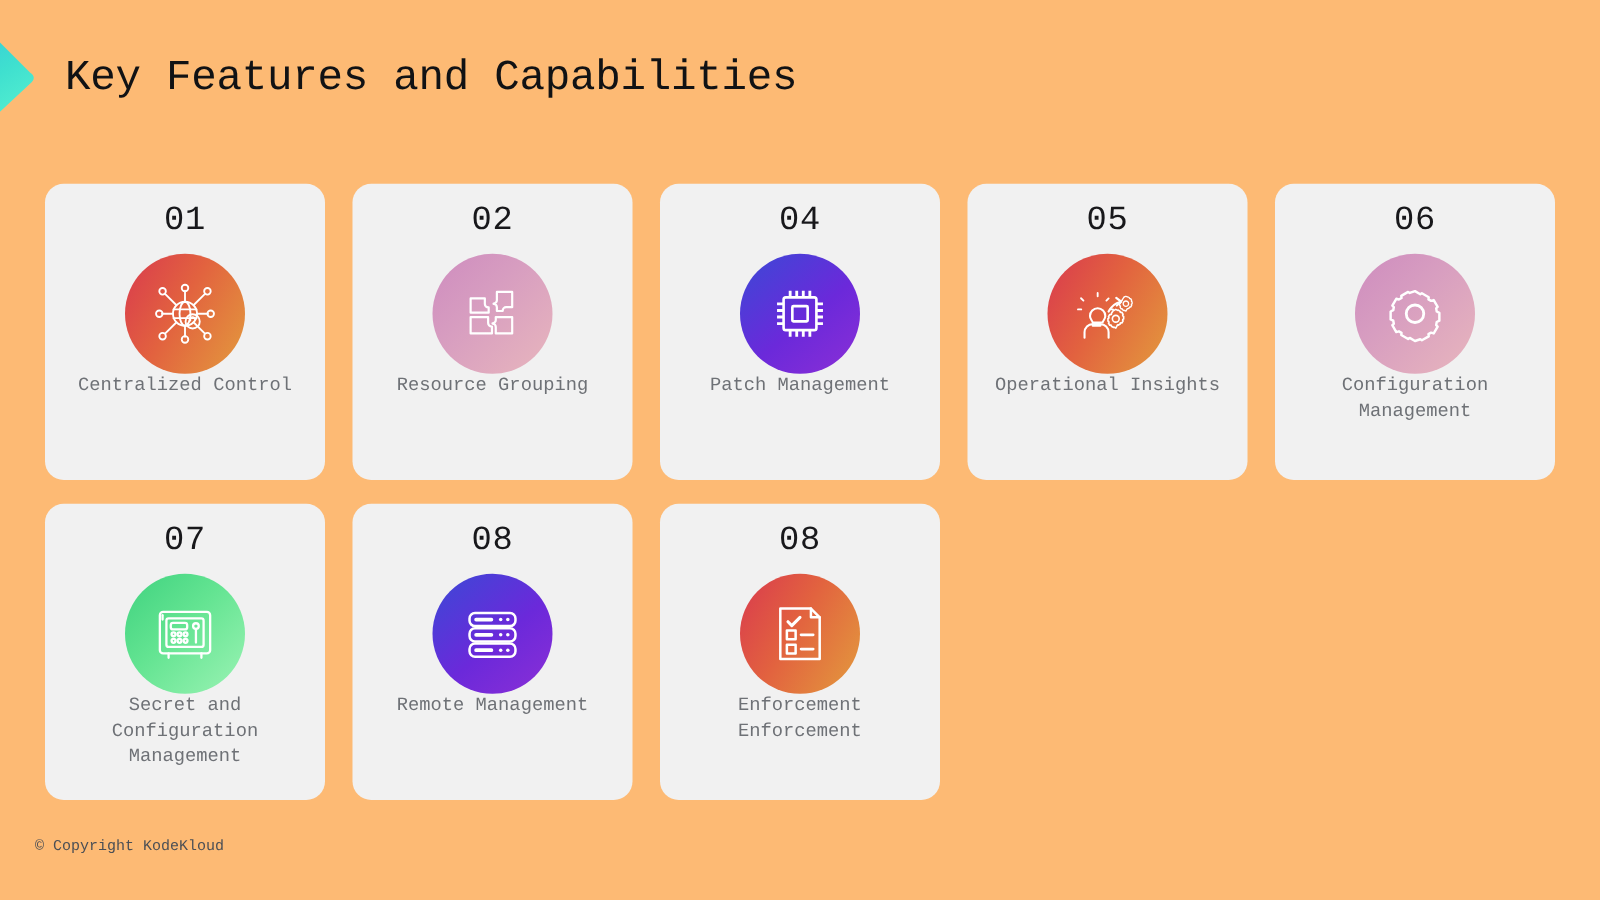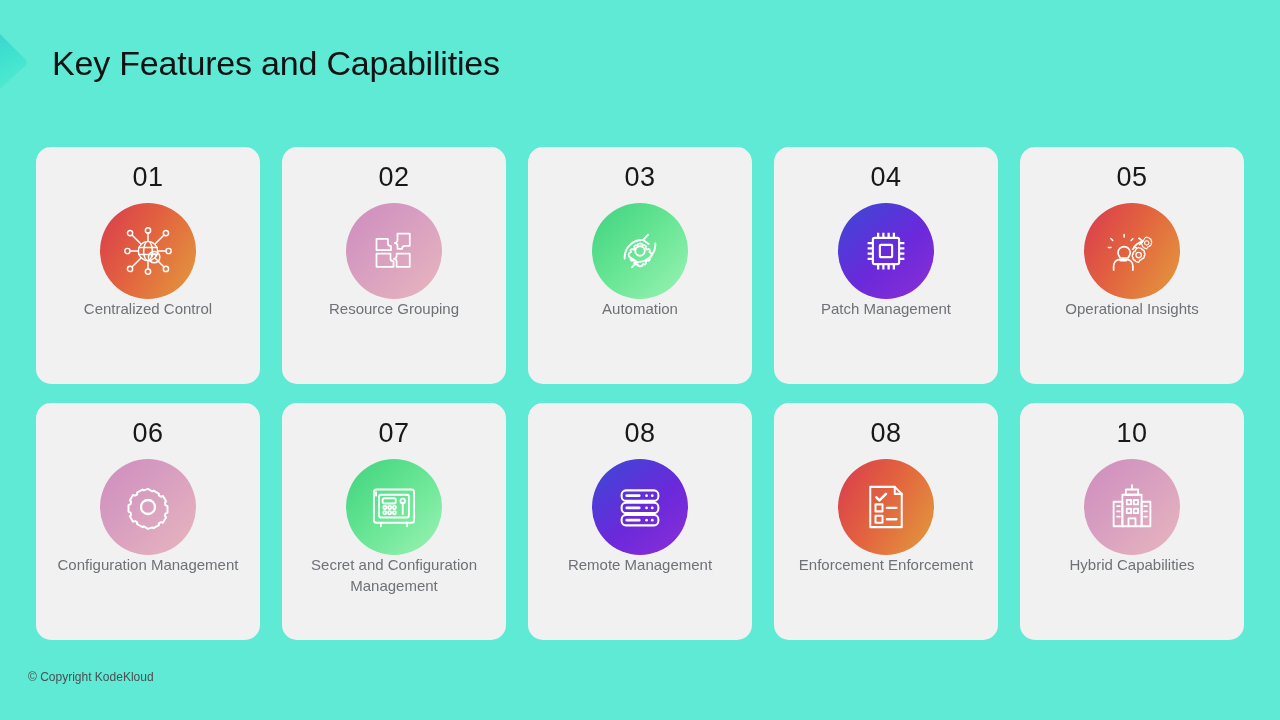--- a/index.html
+++ b/index.html
@@ -2,21 +2,21 @@
 <html><head>
 <meta charset="utf-8">
 <style>
   * { box-sizing: border-box; margin: 0; padding: 0; }
   html, body {
     width: 1280px; height: 720px;
     background: #ffffff;
     font-family: "Liberation Sans", sans-serif;
     overflow: hidden;
   }
-  .slide { position: relative; width: 1280px; height: 720px; background: #5eead4; }
+  .slide { position: relative; width: 1280px; height: 720px; background: #fdba74; font-family: Liberation Mono, monospace; }
 
   
   .brand-chevron {
     position: absolute; left: -22px; top: 12px;
     width: 70px; height: 98px;
   }
   .slide-title {
     position: absolute; left: 52px; top: 44px;
     font-size: 34px; font-weight: 400; color: #111214;
     letter-spacing: -0.2px; white-space: nowrap;
@@ -117,34 +117,20 @@
         <svg viewBox="0 0 64 64" fill="none" stroke="#fff" stroke-width="2" stroke-linejoin="round">
           <path d="M12 18h13v5a3.2 3.2 0 003.2 3.2h.3V31H12z"></path>
           <path d="M36 12h14v14h-5.5a3.2 3.2 0 00-3.2 3.2v.3H36V26a3 3 0 00-3-3v-.4a3 3 0 003-3z"></path>
           <path d="M12 35h16v5.5a3.2 3.2 0 003.2 3.2h.3V50H12z"></path>
           <path d="M35 35h15v15H35v-6a3 3 0 00-3-3v-.3a3 3 0 003-3z"></path>
         </svg>
       </div>
       <div class="card-label">Resource Grouping</div>
     </div>
 
-    <div class="card">
-      <div class="card-number">03</div>
-      <div class="icon-circle g-green">
-        <svg viewBox="0 0 64 64" fill="none" stroke="#fff" stroke-width="2.2" stroke-linecap="round" stroke-linejoin="round">
-          <path d="M35.5 19.5a20 20 0 00-21 21"></path>
-          <path d="M41 13.5l-5.5 6 6.5 4.5" stroke-width="2.2"></path>
-          <path d="M28.5 44.5a20 20 0 0021-21"></path>
-          <path d="M23 50.5l5.5-6-6.5-4.5"></path>
-          <path d="M32 22.5l2.4.6.9 2.2 2.3-.6 1.9 1.6-.9 2.2 1.7 1.7 2.2-.9 1.6 1.9-.6 2.3 2.2.9.6 2.4-.6 2.4-2.2.9.6 2.3-1.6 1.9-2.2-.9-1.7 1.7.9 2.2-1.9 1.6-2.3-.6-.9 2.2-2.4.6-2.4-.6-.9-2.2-2.3.6-1.9-1.6.9-2.2-1.7-1.7-2.2.9-1.6-1.9.6-2.3-2.2-.9-.6-2.4.6-2.4 2.2-.9-.6-2.3 1.6-1.9 2.2.9 1.7-1.7-.9-2.2 1.9-1.6 2.3.6.9-2.2z" transform="translate(0,-2) scale(0.92) translate(3,5)"></path>
-          <circle cx="32" cy="32" r="5.4"></circle>
-        </svg>
-      </div>
-      <div class="card-label">Automation</div>
-    </div>
 
     <div class="card">
       <div class="card-number">04</div>
       <div class="icon-circle g-purple">
         <svg viewBox="0 0 64 64" fill="none" stroke="#fff" stroke-width="2.4">
           <rect x="17" y="17" width="30" height="30" rx="2"></rect>
           <rect x="25" y="25" width="14" height="14" rx="1"></rect>
           <g stroke-width="2.6">
             <path d="M23 17V11M29 17V11M35 17V11M41 17V11"></path>
             <path d="M23 53v-6M29 53v-6M35 53v-6M41 53v-6"></path>
@@ -239,35 +225,17 @@
           <path d="M42 9v8h8"></path>
           <path d="M21 21l3.5 3.5L32 17" stroke-width="2.8"></path>
           <rect x="20" y="29" width="8" height="8"></rect>
           <rect x="20" y="42" width="8" height="8"></rect>
           <path d="M33 33h11M33 46h11" stroke-width="2.6"></path>
         </svg>
       </div>
       <div class="card-label">Enforcement Enforcement</div>
     </div>
 
-    <div class="card">
-      <div class="card-number">10</div>
-      <div class="icon-circle g-pink">
-        <svg viewBox="0 0 64 64" fill="none" stroke="#fff" stroke-width="2.1" stroke-linejoin="round">
-          <path d="M21 18h22v36H21z"></path>
-          <path d="M25 12h14v6H25z"></path>
-          <path d="M32 7v5" stroke-linecap="round"></path>
-          <path d="M11 26h10v28H11zM43 26h10v28H43z"></path>
-          <rect x="26" y="24" width="5" height="5"></rect>
-            <rect x="34" y="24" width="5" height="5"></rect>
-          <rect x="26" y="34" width="5" height="5"></rect>
-            <rect x="34" y="34" width="5" height="5"></rect>
-          <path d="M28 54v-9h8v9"></path>
-          <path d="M15 31h3M15 37h3M15 43h3M46 31h3M46 37h3M46 43h3" stroke-linecap="round"></path>
-        </svg>
-      </div>
-      <div class="card-label">Hybrid Capabilities</div>
-    </div>
 
   </div>
 
   <div class="footer">© Copyright KodeKloud</div>
 </div>
 
 </body></html>

